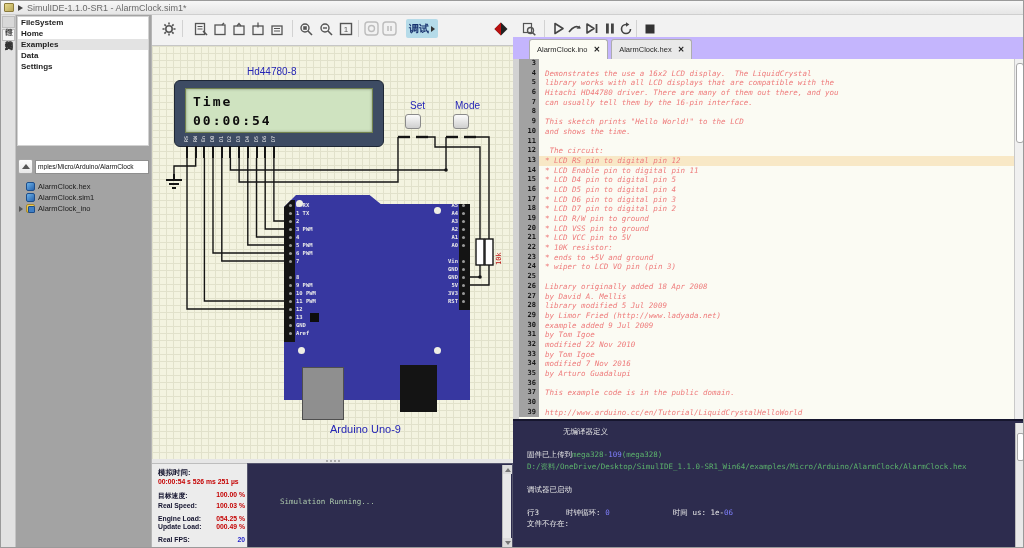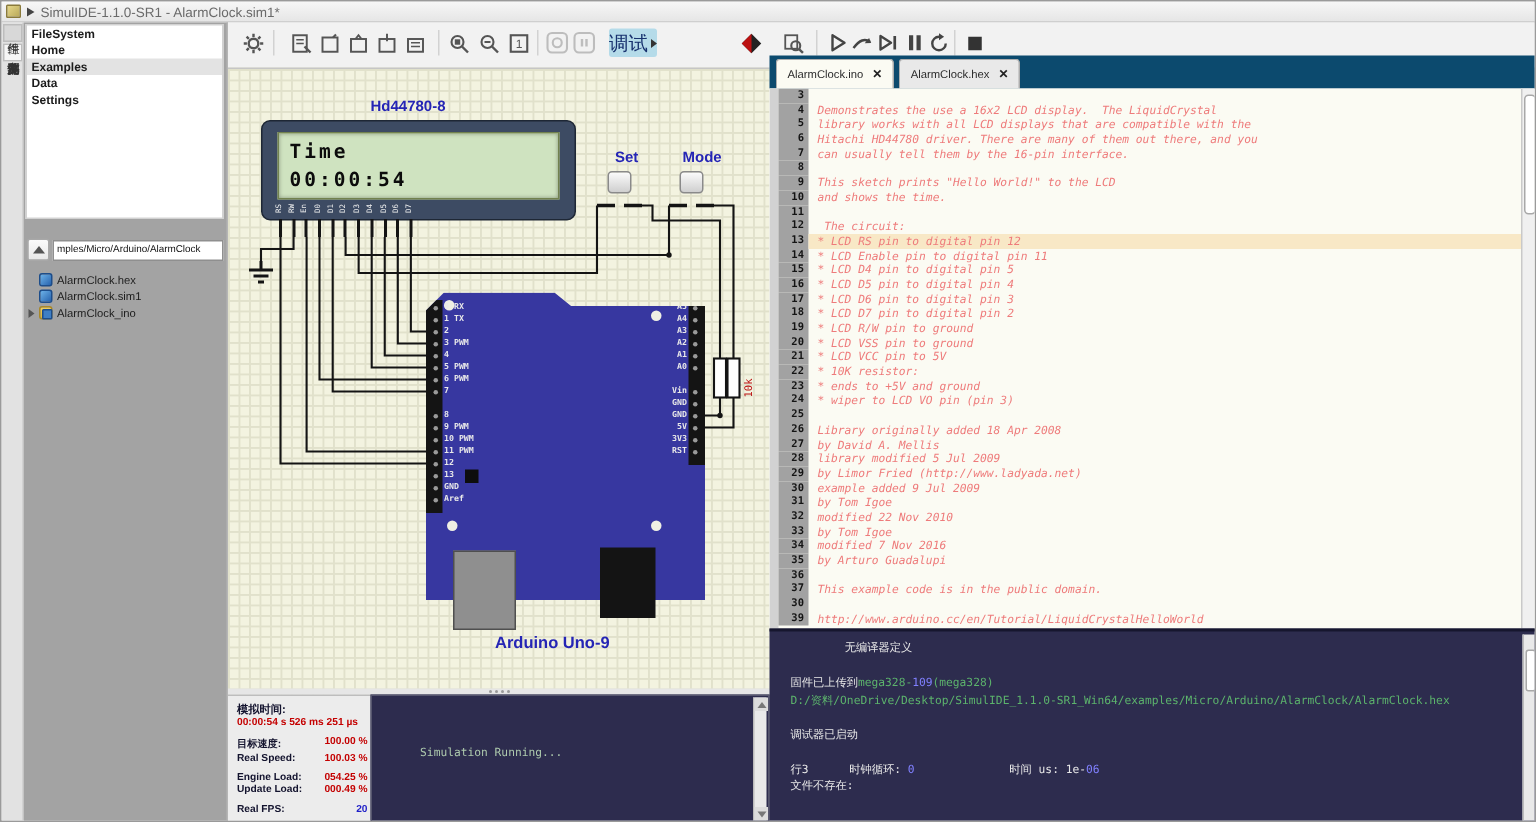--- a/index.html
+++ b/index.html
@@ -42,29 +42,29 @@
   .ficon.folder::after{content:"";position:absolute;right:-1px;bottom:-1px;width:5px;height:5px;background:#3f7fc4;border:1px solid #1d4d8a;border-radius:1px;}
   .fname{font-size:7.5px;color:#1c1c1c;white-space:nowrap;}
 
   
   .toolbar{position:absolute;left:151px;top:14px;width:873px;height:30px;background:#f2f2f2;}
   .tbi{position:absolute;top:5px;width:17px;height:17px;display:flex;align-items:center;justify-content:center;border-radius:2px;}
   .tbi svg{display:block;}
   .tsep{position:absolute;top:5px;width:1px;height:17px;background:#d2d2d2;}
   .debugbtn{position:absolute;left:254px;top:4px;width:32px;height:19px;background:#b5dbe9;
     display:flex;align-items:center;justify-content:center;gap:2px;border-radius:2px;}
-  .debugbtn .dl{font-size:13px;font-weight:normal;color:#17316e;}
+  .debugbtn .dl{font-size:10px;font-weight:bold;color:#17316e;}
   .debugbtn .da{width:0;height:0;border-left:4px solid #333;border-top:3px solid transparent;border-bottom:3px solid transparent;}
 
   
   .canvas{position:absolute;left:151px;top:44px;width:361px;height:418px;overflow:hidden;
     background-color:#f3f3e0;
     background-image:linear-gradient(#e1e1cb 1px,transparent 1px),linear-gradient(90deg,#e1e1cb 1px,transparent 1px);
     background-size:7px 7px;border-top:1px solid #c6c6c6;}
-  .complabel{position:absolute;color:#2525b5;font-weight:bold;font-size:10px;white-space:nowrap;}
+  .complabel{position:absolute;color:#2525b5;font-weight:normal;font-size:10px;white-space:nowrap;}
   .lcd{position:absolute;left:22px;top:34px;width:210px;height:67px;background:#3d4b63;border:1px solid #1e2735;border-radius:6px;}
   .lcdscreen{position:absolute;left:10px;top:7px;width:188px;height:45px;background:#cfe3c0;
     border:1px solid #72824f;box-shadow:inset 0 0 3px rgba(0,0,0,.35);
     font-family:"DejaVu Sans Mono",monospace;font-weight:bold;font-size:13px;color:#0c0c0c;
     line-height:19px;padding:3px 0 0 7px;letter-spacing:2px;}
   .lcdpins{position:absolute;left:31px;top:74px;display:flex;height:38px;}
   .lpin{width:8.7px;position:relative;}
   .lpl{position:absolute;left:6px;bottom:16px;font-family:"DejaVu Sans Mono",monospace;font-size:5px;color:#eee;
     transform:rotate(-90deg);transform-origin:0 100%;white-space:nowrap;}
   .lps{position:absolute;left:3px;bottom:0;width:2px;height:12px;background:#141414;}
@@ -102,21 +102,21 @@
   .console{position:absolute;left:246px;top:462px;width:266px;height:86px;background:#2d2c4e;border:1px solid #56566e;}
   .conlines{padding:22px 0 0 14px;}
   .conline{font-family:"DejaVu Sans Mono",monospace;font-size:7.5px;color:#adc9ad;white-space:pre;height:11px;}
   .cscroll{position:absolute;right:1px;top:1px;width:9px;height:82px;background:#e9e9e9;border-left:1px solid #bbb;}
   .cs-up,.cs-dn{position:absolute;left:0;width:9px;height:9px;background:#dcdcdc;display:flex;align-items:center;justify-content:center;}
   .cs-up{top:0;} .cs-dn{bottom:0;}
   .tri-up{width:0;height:0;border-bottom:4px solid #777;border-left:3px solid transparent;border-right:3px solid transparent;}
   .tri-dn{width:0;height:0;border-top:4px solid #777;border-left:3px solid transparent;border-right:3px solid transparent;}
 
   
-  .etabs{position:absolute;left:512px;top:36px;width:512px;height:22px;background:#0c4a6e;display:flex;align-items:flex-end;padding-left:4px;gap:3px;}
+  .etabs{position:absolute;left:512px;top:36px;width:512px;height:22px;background:#c4b5fd;display:flex;align-items:flex-end;padding-left:16px;gap:3px;}
   .tab{height:20px;padding:0 7px;display:flex;align-items:center;gap:6px;
     border:1px solid #adadad;border-bottom:none;border-radius:3px 3px 0 0;background:#e9e9e9;}
   .tab.active{background:#fbfbf3;}
   .tlab{font-size:7.5px;color:#2a2a2a;}
   .tx{font-size:8px;font-weight:bold;color:#222;}
 
   
   .editor{position:absolute;left:512px;top:58px;width:512px;height:360px;background:#fbfbf3;overflow:hidden;}
   .lmargin{position:absolute;left:0;top:0;width:6px;height:100%;background:#d2d2d2;}
   .codelines{position:absolute;left:6px;top:0;right:11px;}

